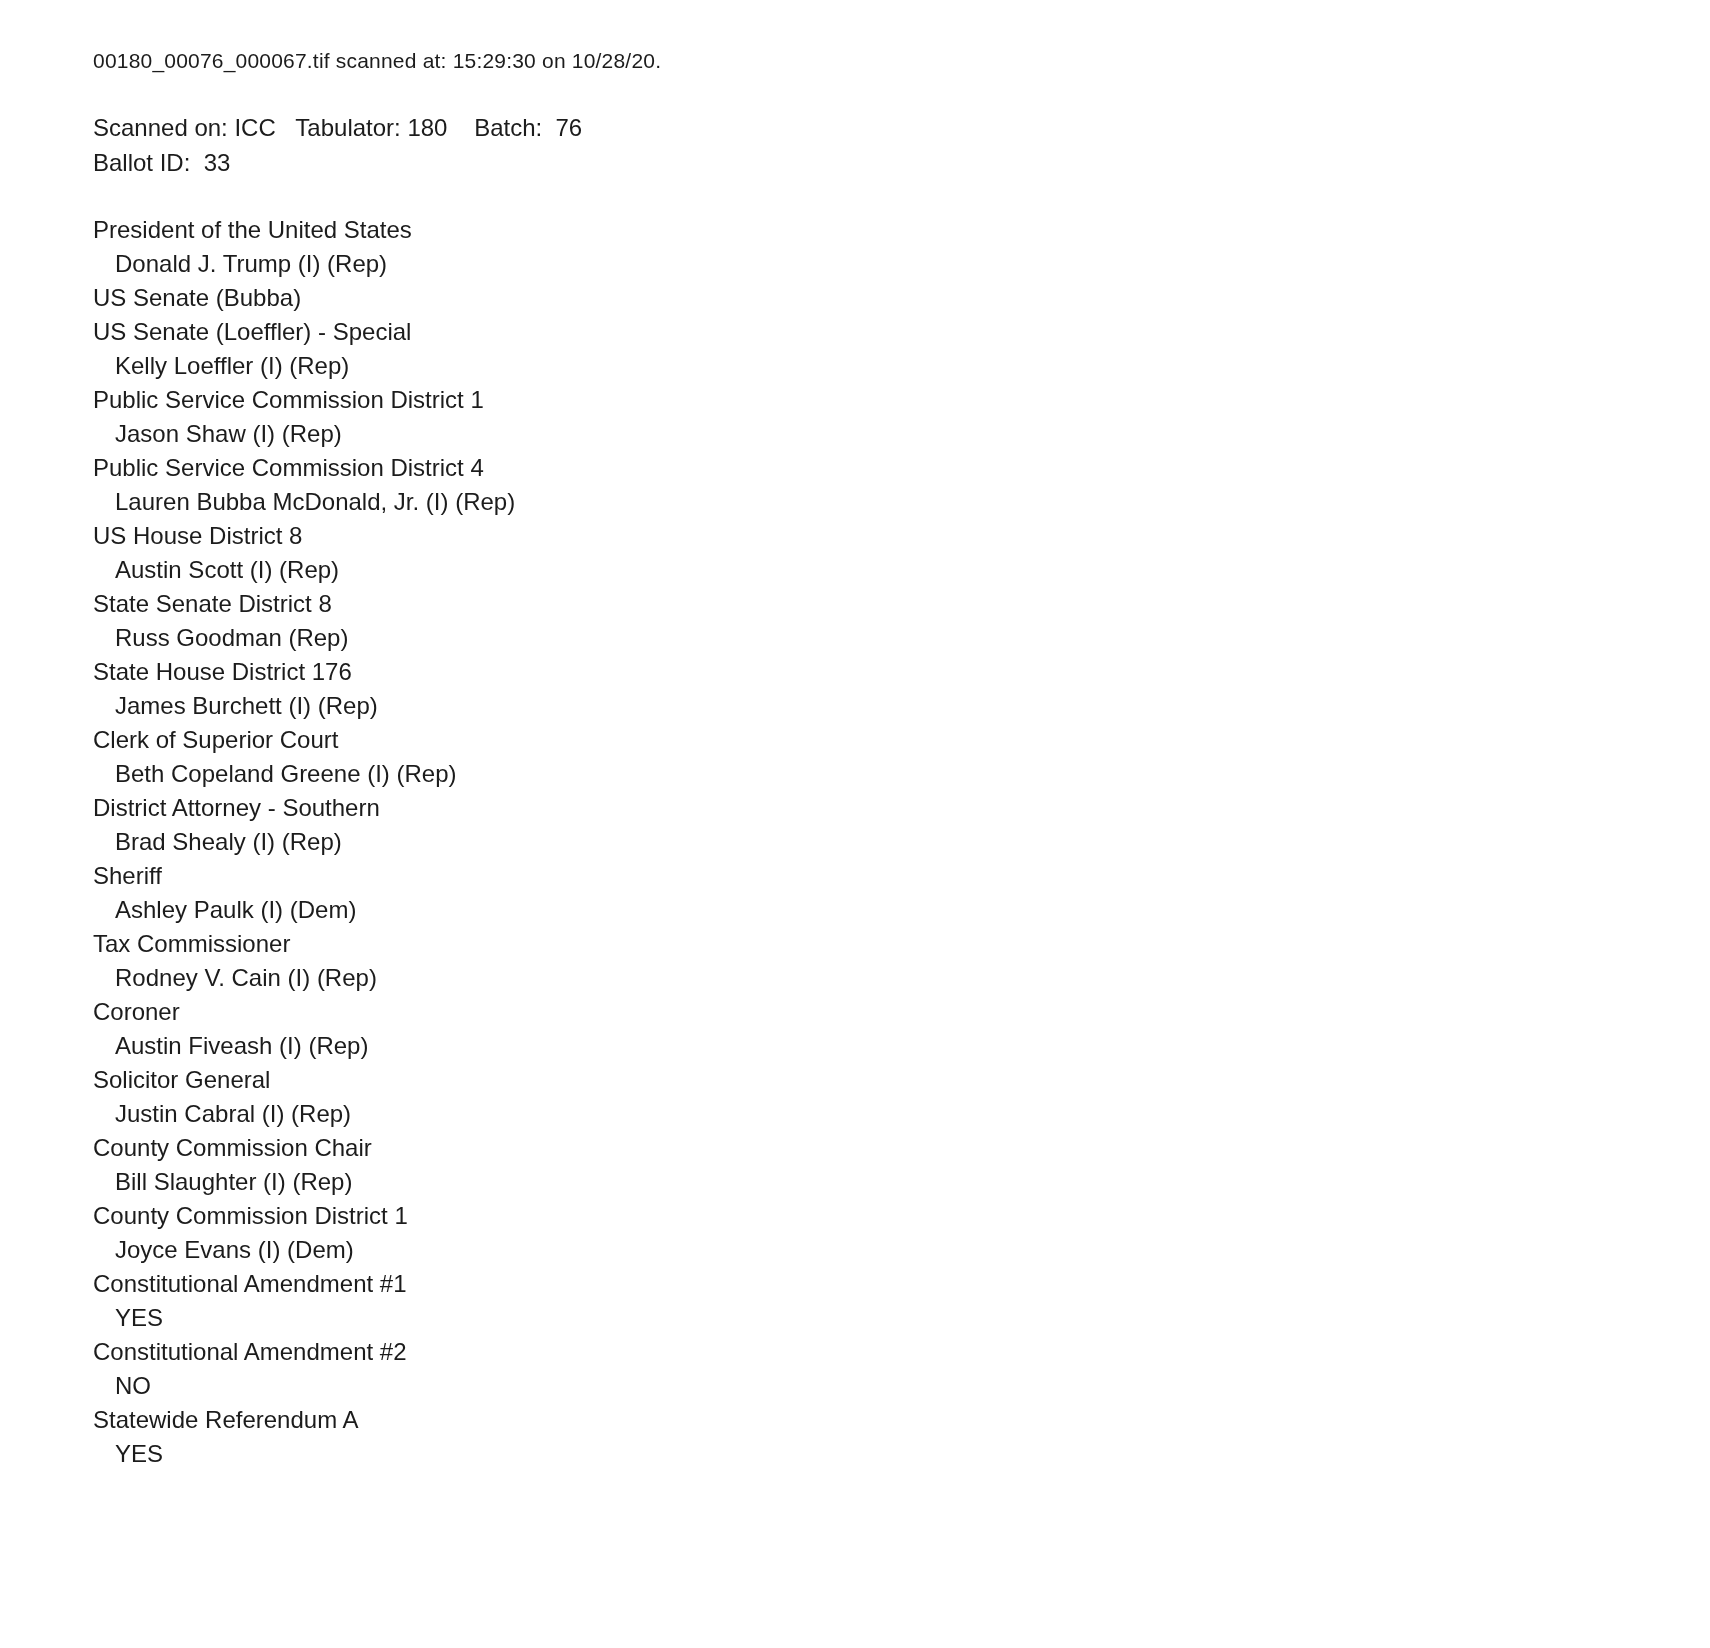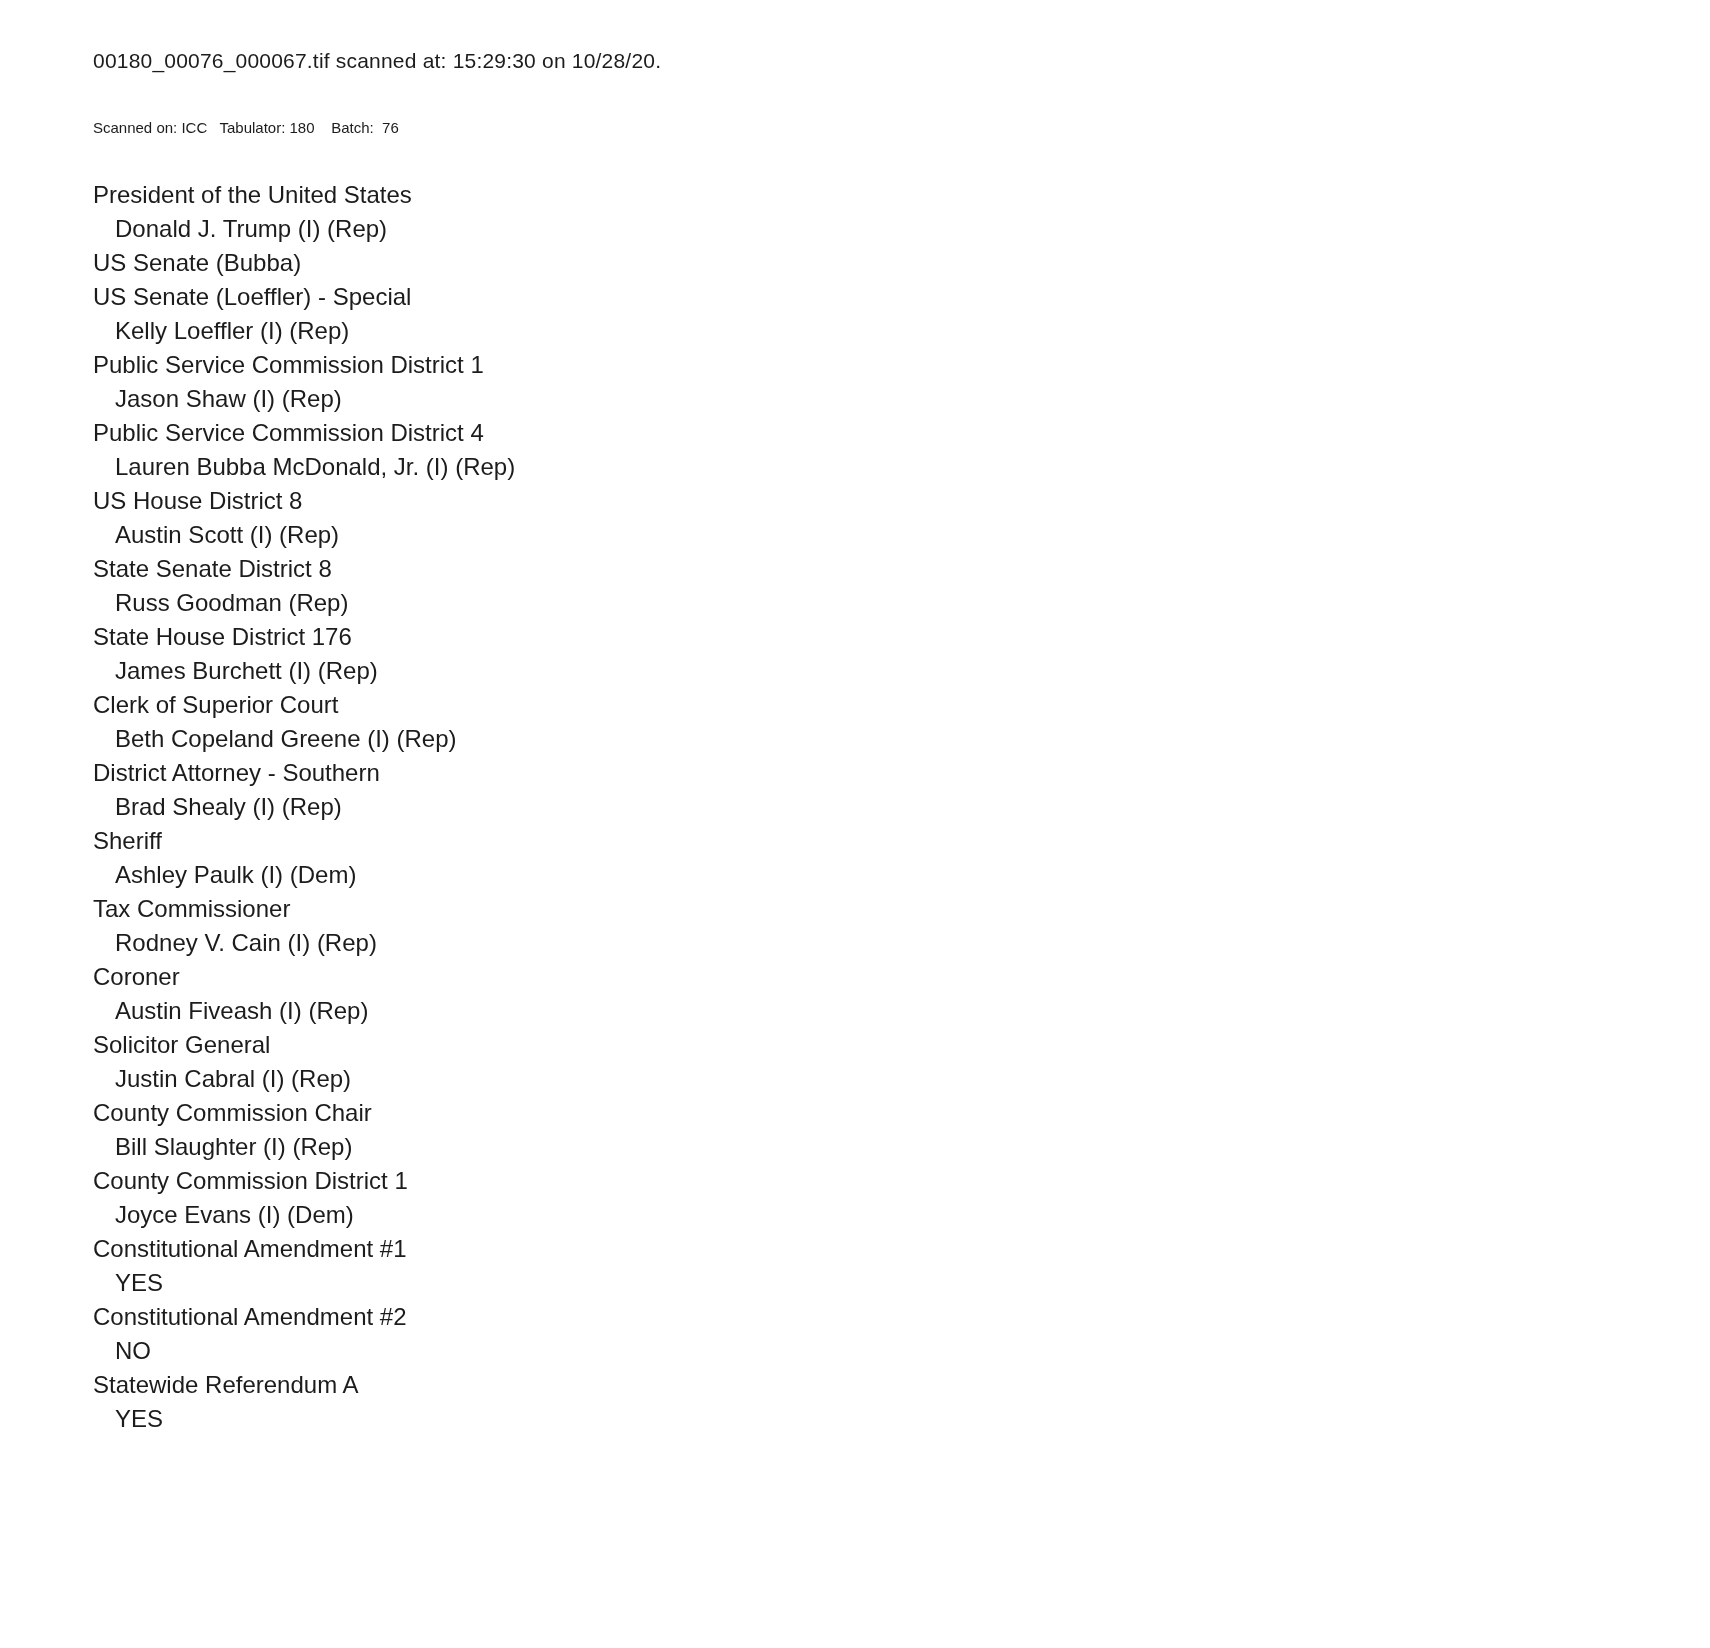--- a/index.html
+++ b/index.html
@@ -16,21 +16,21 @@
     padding: 46px 0 0 93px;
     overflow: hidden;
   }
   .scan-line {
     font-size: 21px;
     line-height: 30px;
     letter-spacing: 0.2px;
   }
   .meta-block {
     margin-top: 34px;
-    font-size: 15px;
+    font-size: 24px;
     line-height: 35px;
   }
   .meta-line { white-space: pre-wrap; }
   .contest-list {
     margin-top: 33px;
     font-size: 24px;
   }
   .contest { line-height: 34px; }
   .contest-name {
     white-space: pre-wrap;
@@ -42,20 +42,21 @@
 </style>
 </head>
 <body>
 
 <div class="page">
 
   <div class="scan-line">00180_00076_000067.tif scanned at: 15:29:30 on 10/28/20.</div>
 
   <div class="meta-block">
     <div class="meta-line">Scanned on: ICC   Tabulator: 180    Batch:  76</div>
+    <div class="meta-line">Ballot ID:  33</div>
   </div>
 
   <div class="contest-list">
 
       <div class="contest">
         <div class="contest-name">President of the United States</div>
         <div class="contest-selection">Donald J. Trump (I) (Rep)</div>
       </div>
 
       <div class="contest">

